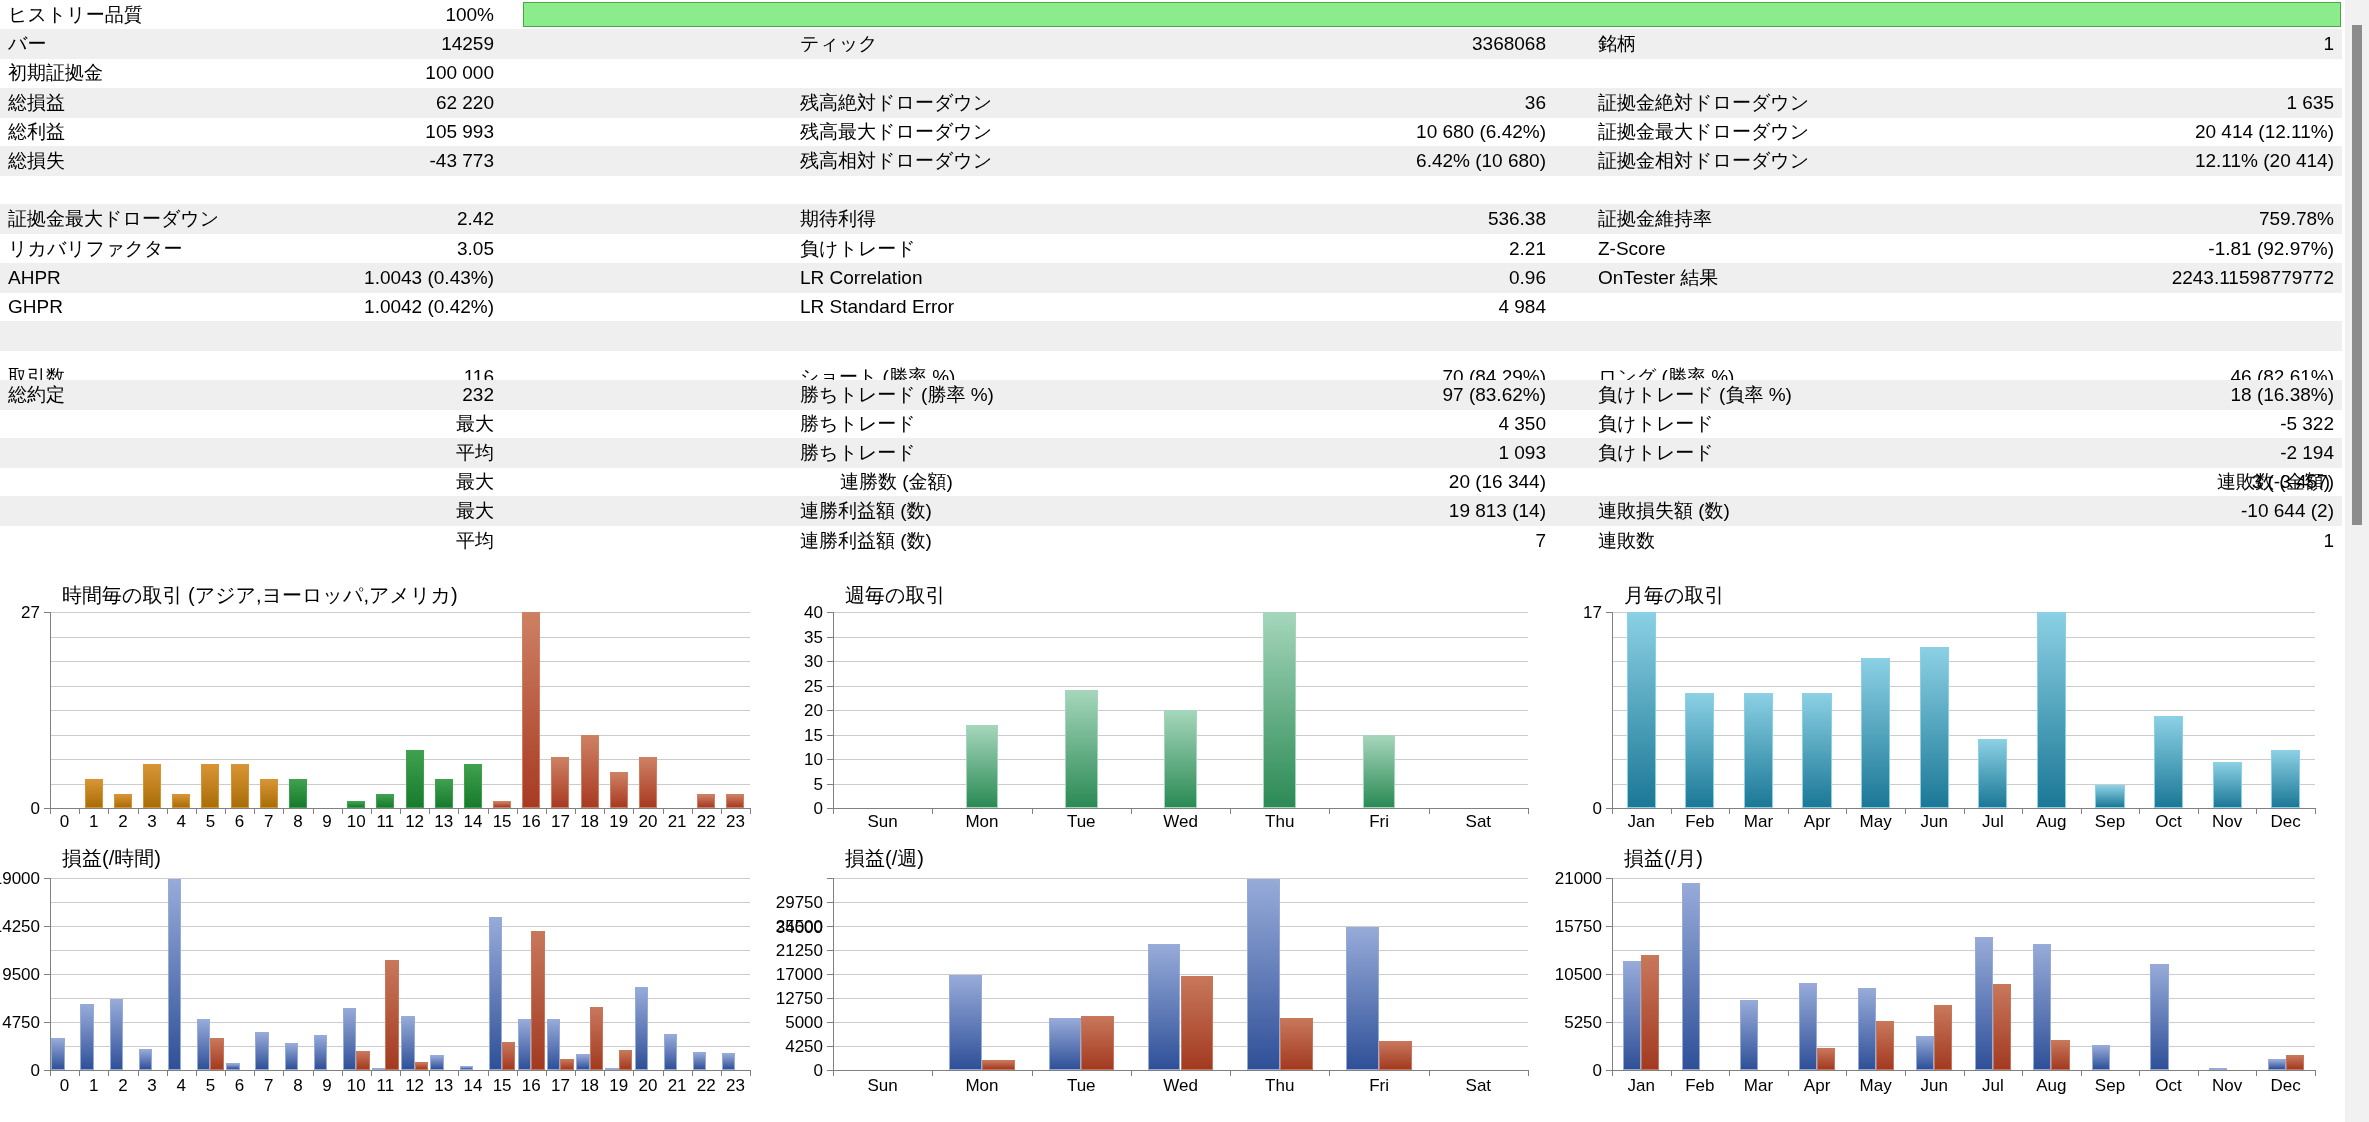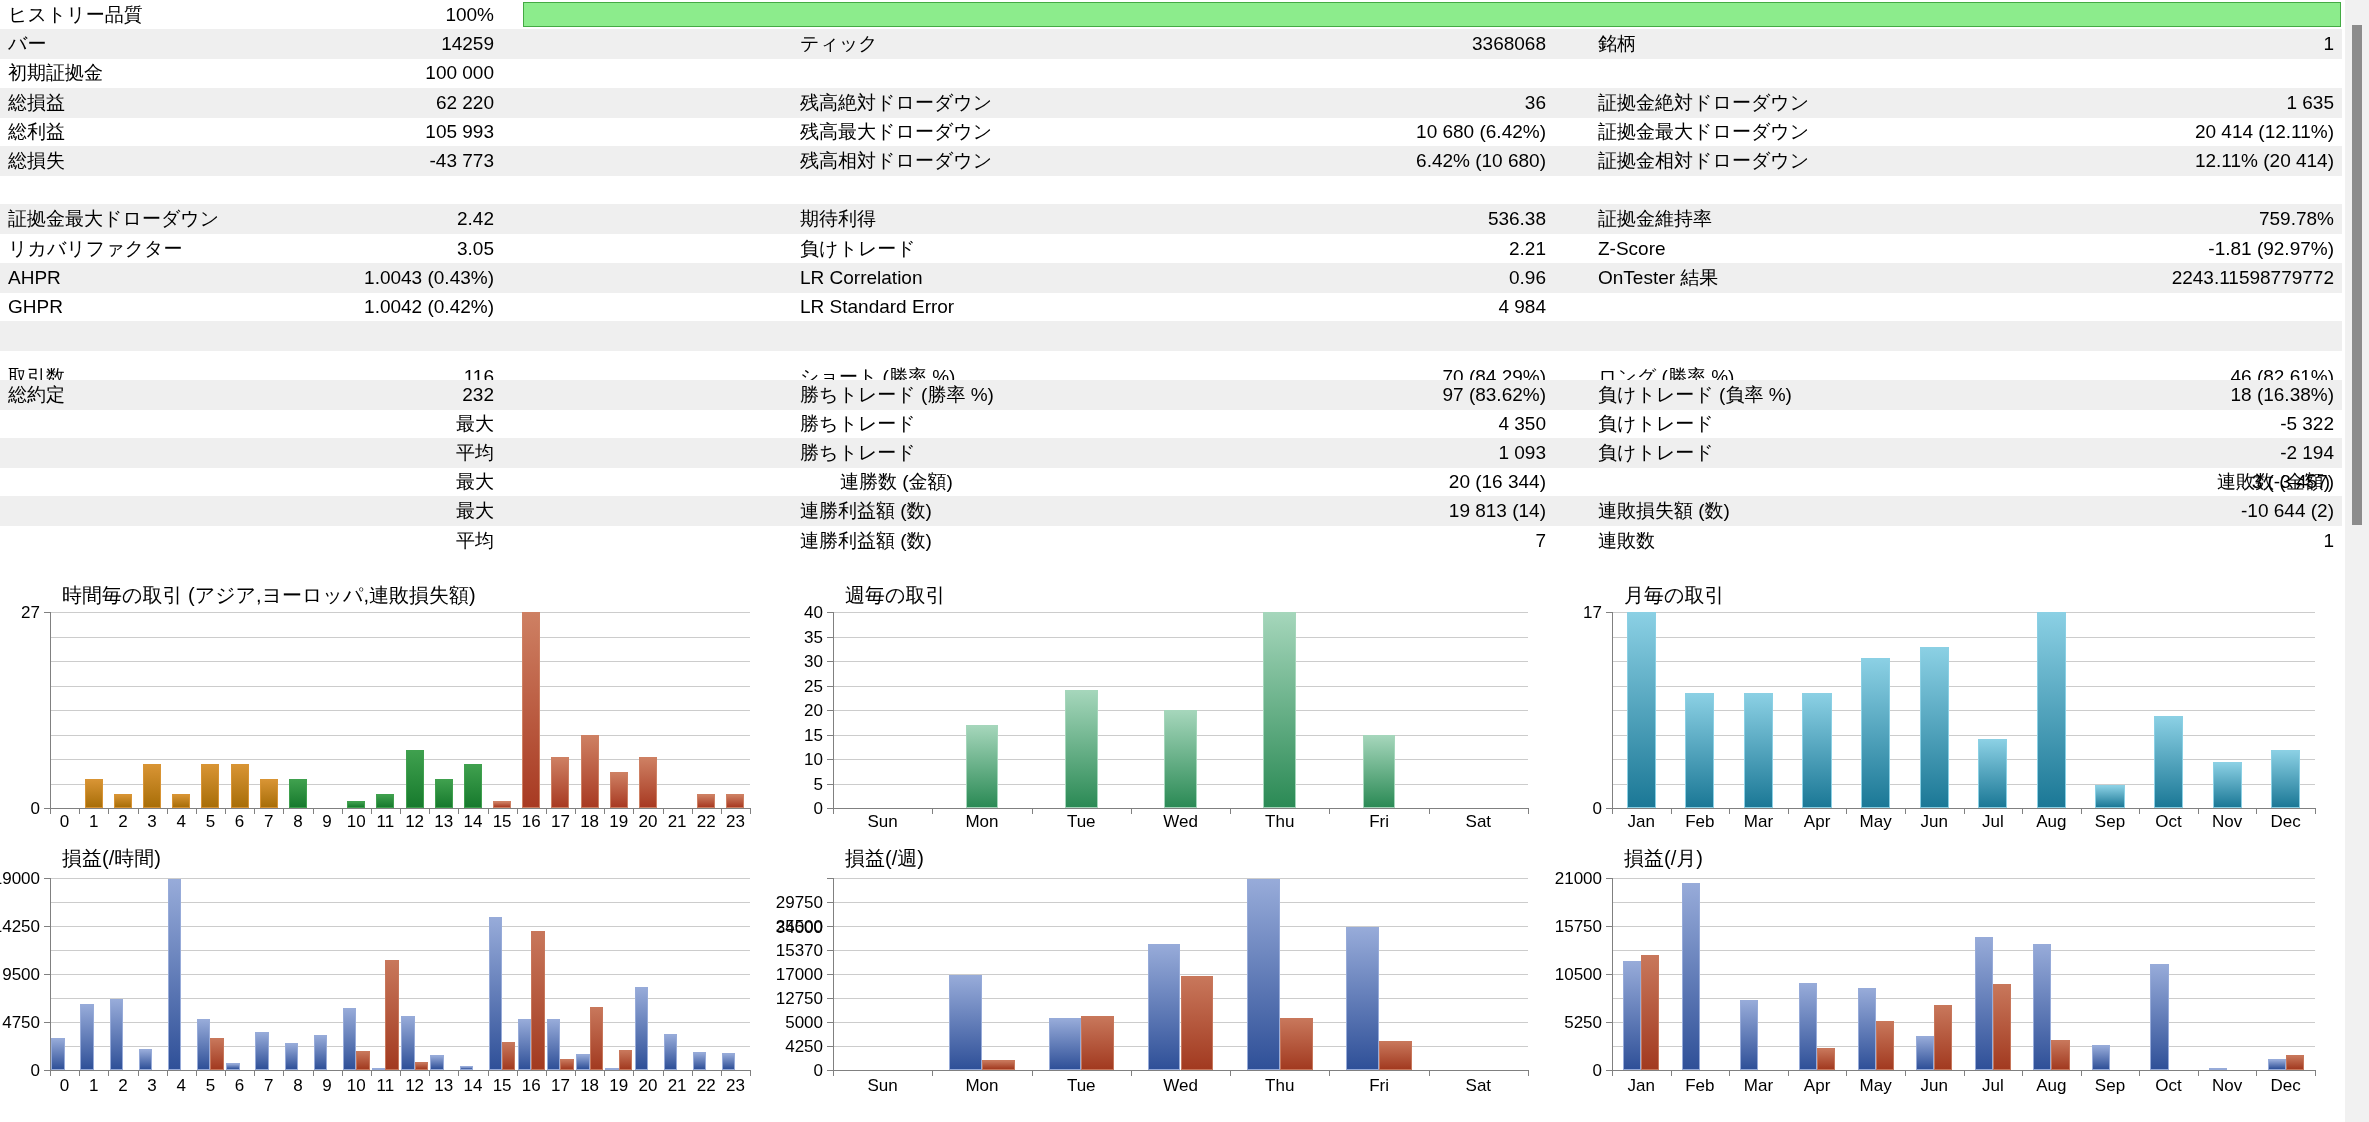--- a/index.html
+++ b/index.html
@@ -147,21 +147,21 @@
       <div class="row" style="top: 525.6px;">
         <div class="val" style="left: 8px; width: 486px;">平均</div>
         <div class="lbl" style="left: 800px; width: 742px;">連勝利益額 (数)</div>
         <div class="val" style="left: 800px; width: 746px;">7</div>
         <div class="lbl" style="left: 1598px; width: 732px;">連敗数</div>
         <div class="val" style="left: 1598px; width: 736px;">1</div>
       </div>
     </div>
   <div id="charts-layer">
       <div>
-        <div class="ctitle" style="left: 62px; top: 582px;">時間毎の取引 (アジア,ヨーロッパ,連敗損失額)</div>
+        <div class="ctitle" style="left: 62px; top: 582px;">時間毎の取引 (アジア,ヨーロッパ,アメリカ)</div>
         <div class="grid" style="left: 50px; top: 783.5px; width: 700px;"></div>
         <div class="grid" style="left: 50px; top: 759px; width: 700px;"></div>
         <div class="grid" style="left: 50px; top: 734.5px; width: 700px;"></div>
         <div class="grid" style="left: 50px; top: 710px; width: 700px;"></div>
         <div class="grid" style="left: 50px; top: 685.5px; width: 700px;"></div>
         <div class="grid" style="left: 50px; top: 661px; width: 700px;"></div>
         <div class="grid" style="left: 50px; top: 636.5px; width: 700px;"></div>
         <div class="grid" style="left: 50px; top: 612px; width: 700px;"></div>
         <div class="axis-h" style="left: 44px; top: 808px; width: 706px;"></div>
         <div class="axis-v" style="left: 50px; top: 612px; height: 202px;"></div>
@@ -466,21 +466,21 @@
         <div class="ylab" style="left: 743px; top: 1061px;">0</div>
         <div class="ytick" style="left: 827px; top: 1046px;"></div>
         <div class="ylab" style="left: 743px; top: 1037px;">4250</div>
         <div class="ytick" style="left: 827px; top: 1022px;"></div>
         <div class="ylab" style="left: 743px; top: 1013px;">5000</div>
         <div class="ytick" style="left: 827px; top: 998px;"></div>
         <div class="ylab" style="left: 743px; top: 989px;">12750</div>
         <div class="ytick" style="left: 827px; top: 974px;"></div>
         <div class="ylab" style="left: 743px; top: 965px;">17000</div>
         <div class="ytick" style="left: 827px; top: 950px;"></div>
-        <div class="ylab" style="left: 743px; top: 941px;">15370</div>
+        <div class="ylab" style="left: 743px; top: 941px;">21250</div>
         <div class="ytick" style="left: 827px; top: 926px;"></div>
         <div class="ylab" style="left: 743px; top: 917px;">25500</div>
         <div class="ytick" style="left: 827px; top: 902px;"></div>
         <div class="ylab" style="left: 743px; top: 893px;">29750</div>
         <div class="ytick" style="left: 827px; top: 878px;"></div>
         <div class="ylab" style="left: 743px; top: 918px;">34000</div>
         <div class="xtick" style="left: 833px; top: 1070px;"></div>
         <div class="xtick" style="left: 932.3px; top: 1070px;"></div>
         <div class="xtick" style="left: 1031.6px; top: 1070px;"></div>
         <div class="xtick" style="left: 1130.9px; top: 1070px;"></div>

